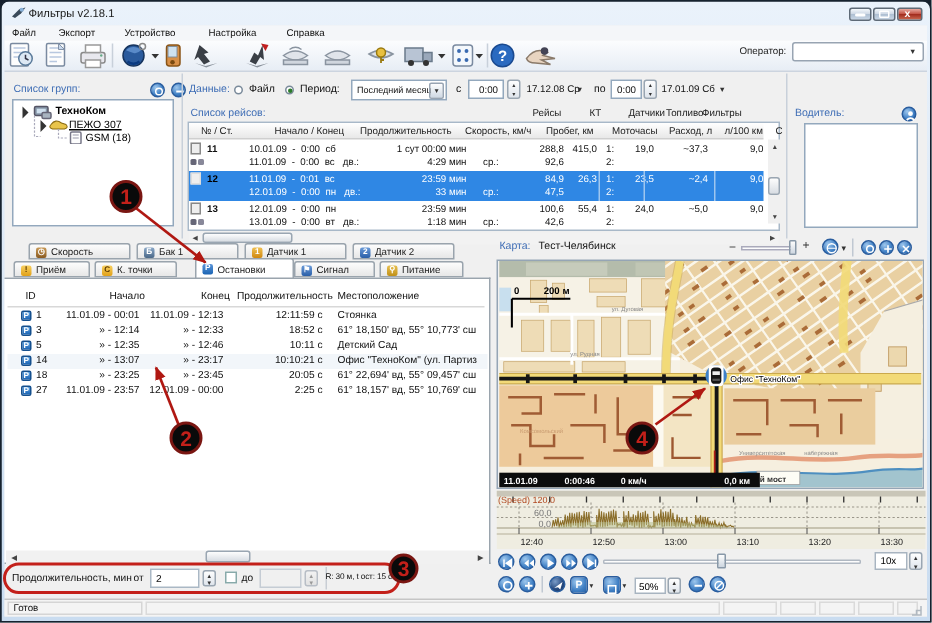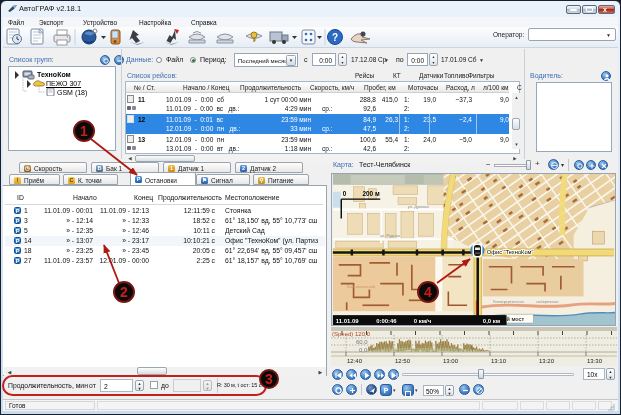--- a/index.html
+++ b/index.html
@@ -36,21 +36,21 @@
 .rbtn svg{position:absolute;left:0;top:0;}
 </style></head>
 <body>
 <div id="win"></div>
 <div id="client"></div>
 
 <svg class="abs" style="left:7px;top:4px" width="11" height="9" viewBox="0 0 11 9">
     <path d="M1 7 L6 2 L10 1 L7 5 L3 8 Z" fill="#3a4a5a"></path>
     <circle cx="7.5" cy="2.5" r="1.4" fill="#88b0d8"></circle>
   </svg>
-<div id="titletxt">АвтоГРАФ v2.18.1</div>
+<div id="titletxt">Фильтры v2.18.1</div>
 <div class="winbtn" id="btnmin"></div>
 <div class="winbtn" id="btnmax"></div>
 <div class="winbtn" id="btnclose"></div>
 <div class="abs" style="left:570px;top:9px;width:7px;height:2px;background:#fff;border-radius:1px;"></div>
 <div class="abs" style="left:586px;top:7px;width:7px;height:5px;border:1px solid #fff;border-radius:1px;"></div>
 <div class="abs" style="left:603px;top:6px;color:#fff;font-size:7px;font-weight:bold;">x</div>
 
 <div id="menubar">
 <span style="left:5px">Файл</span>
     <span style="left:36px">Экспорт</span>

